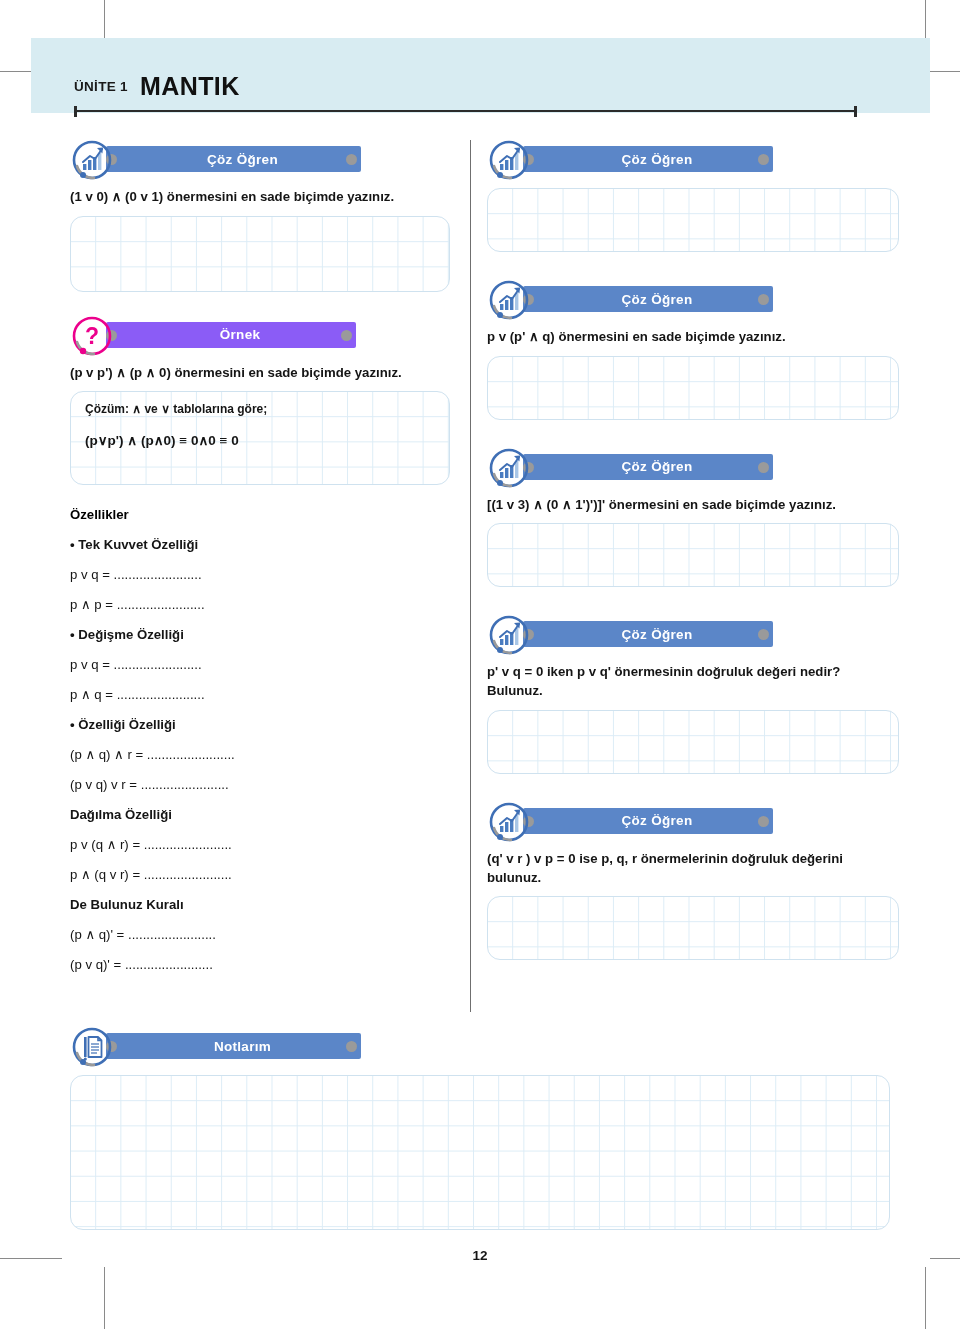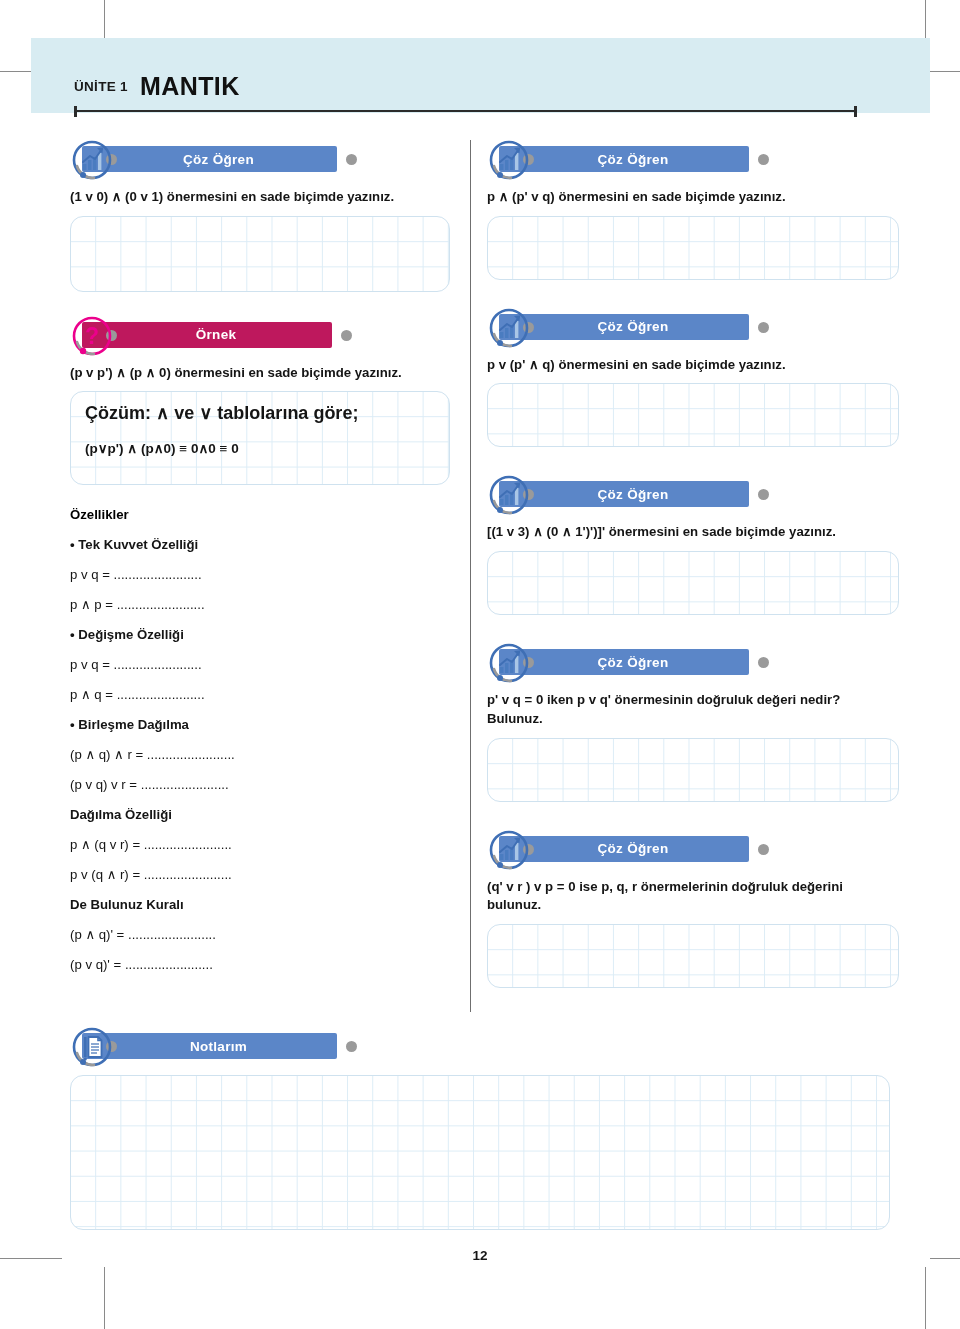--- a/index.html
+++ b/index.html
@@ -72,37 +72,37 @@
     margin-bottom: 6px;
   }
   .badge-icon {
     position: absolute;
     left: 0; top: 0;
     width: 44px; height: 44px;
     z-index: 3;
   }
   .badge-bar {
     position: absolute;
-    left: 12px; top: 8px;
+    left: 36px; top: 8px;
     height: 26px;
     border-radius: 2px;
     display: flex;
     align-items: center;
     justify-content: center;
     z-index: 1;
   }
   .badge-bar .badge-label {
     font-size: 13.5px;
     font-weight: 700;
     color: #ffffff;
     letter-spacing: .3px;
     padding-left: 18px;
   }
   .badge-bar.blue { background: #5b86c8; }
-  .badge-bar.pink { background: #be185d; }
+  .badge-bar.pink { background: #8b5cf6; }
   
   .knob-l, .knob-r {
     position: absolute;
     width: 11px; height: 11px;
     border-radius: 50%;
     background: #9a9a9a;
     top: 16px;
     z-index: 2;
   }
   .knob-l { left: 36px; }
@@ -136,21 +136,21 @@
     border-radius: 13px;
     background-color: #ffffff;
     background-image:
       linear-gradient(to right,  #dcecf6 1px, transparent 1px),
       linear-gradient(to bottom, #dcecf6 1px, transparent 1px);
     background-size: 25.2px 25.2px;
     background-position: -1px -1px;
     padding: 10px 14px 12px 14px;
   }
   .solution-line1 {
-    font-size: 18px; font-weight: 700; color: #151515;
+    font-size: 12px; font-weight: 700; color: #151515;
     margin-bottom: 16px;
   }
   .solution-line2 {
     font-size: 13.5px; font-weight: 700; color: #151515;
   }
 
   
   #properties { margin-top: 22px; }
   .prop-head {
     font-size: 13.2px; font-weight: 700; color: #000000;
@@ -255,27 +255,27 @@
     <div class="prop-head">Özellikler</div>
 
     <div class="prop-sub bullet">Tek Kuvvet Özelliği</div>
     <div class="prop-line">p v q = ........................</div>
     <div class="prop-line">p ∧ p = ........................</div>
 
     <div class="prop-sub bullet">Değişme Özelliği</div>
     <div class="prop-line">p v q = ........................</div>
     <div class="prop-line">p ∧ q = ........................</div>
 
-    <div class="prop-sub bullet">Birleşme Dağılma</div>
+    <div class="prop-sub bullet">Özelliği Özelliği</div>
     <div class="prop-line">(p ∧ q) ∧ r = ........................</div>
     <div class="prop-line">(p v q) v r = ........................</div>
 
     <div class="prop-sub">Dağılma Özelliği</div>
+    <div class="prop-line">p v (q ∧ r) = ........................</div>
     <div class="prop-line">p ∧ (q v r) = ........................</div>
-    <div class="prop-line">p v (q ∧ r) = ........................</div>
 
     <div class="prop-sub">De Bulunuz Kuralı</div>
     <div class="prop-line">(p ∧ q)' = ........................</div>
     <div class="prop-line">(p v q)' = ........................</div>
   </div>
 </div>
 
 <div id="right-column" class="col">
 
   <div class="badge-row">
@@ -291,21 +291,20 @@
         <rect x="13" y="26" width="3.4" height="6" fill="#4a7cc0"></rect>
         <rect x="18" y="22" width="3.4" height="10" fill="#4a7cc0"></rect>
         <rect x="23" y="19" width="3.4" height="13" fill="#4a7cc0"></rect>
         <rect x="28" y="15" width="3.4" height="17" fill="#a9c6e6"></rect>
         <path d="M 13 24 L 20 18 L 25 21 L 32 11" fill="none" stroke="#3f6fb5" stroke-width="2" stroke-linecap="round" stroke-linejoin="round"></path>
         <path d="M 27 10 L 33 9.5 L 32.4 15.5 Z" fill="#3f6fb5"></path>
         <circle cx="13" cy="37" r="3" fill="#3f6fb5"></circle>
       </svg>
     </div>
   </div>
-  <div class="question">p ∧ (p' v q) önermesini en sade biçimde yazınız.</div>
   <div class="answer-box ab-w-right" style="height:64px;"></div>
 
   <div class="badge-row" style="margin-top:26px;">
     <div class="badge-bar blue" style="width:250px;">
       <span class="badge-label">Çöz Öğren</span>
     </div>
     <div class="knob-l"></div>
     <div class="knob-r" style="left:271px;"></div>
     <div class="badge-icon">
       <svg width="44" height="44" viewBox="0 0 44 44">

